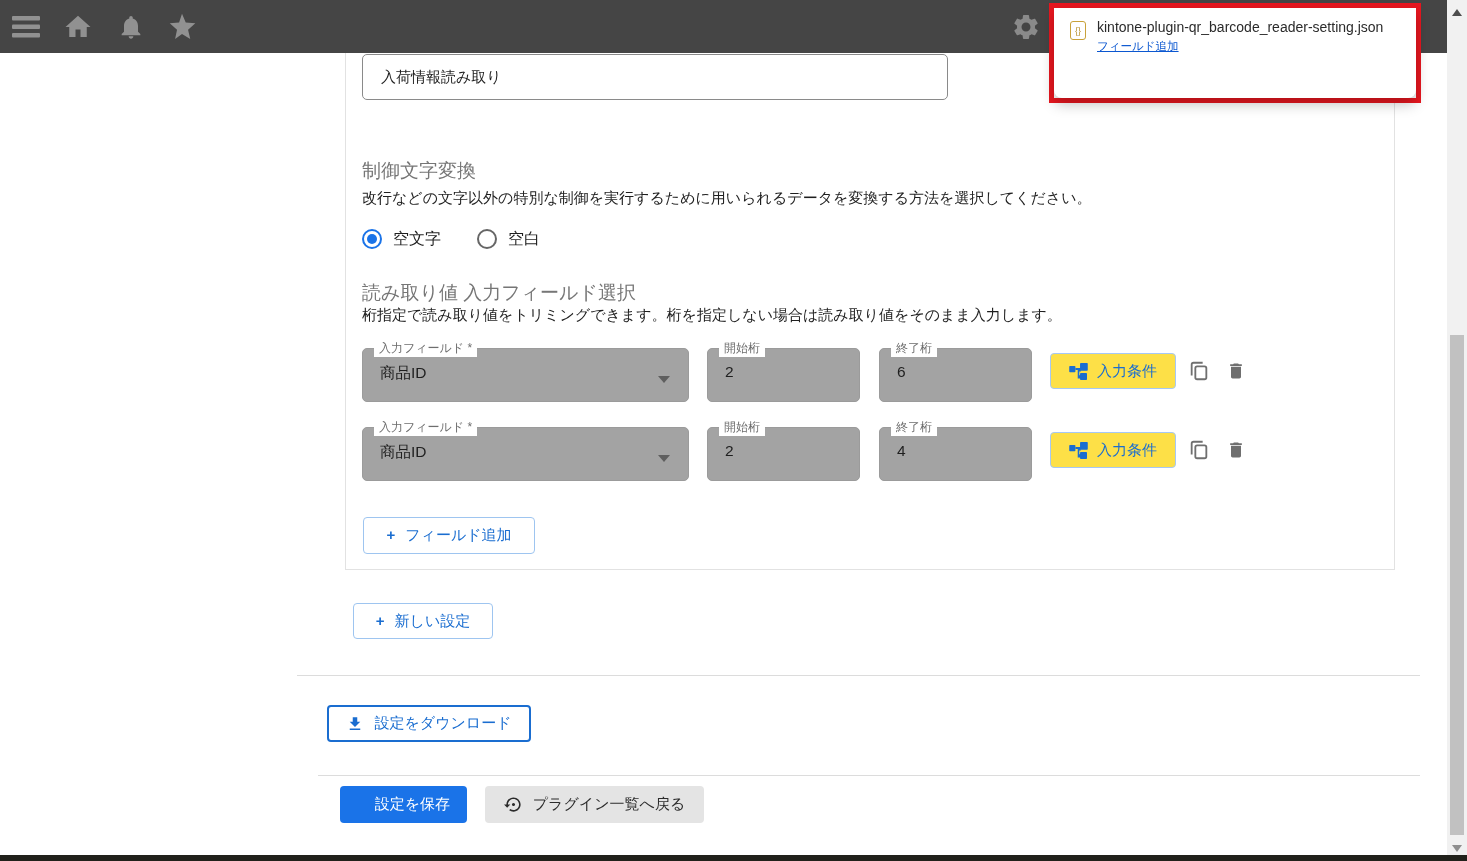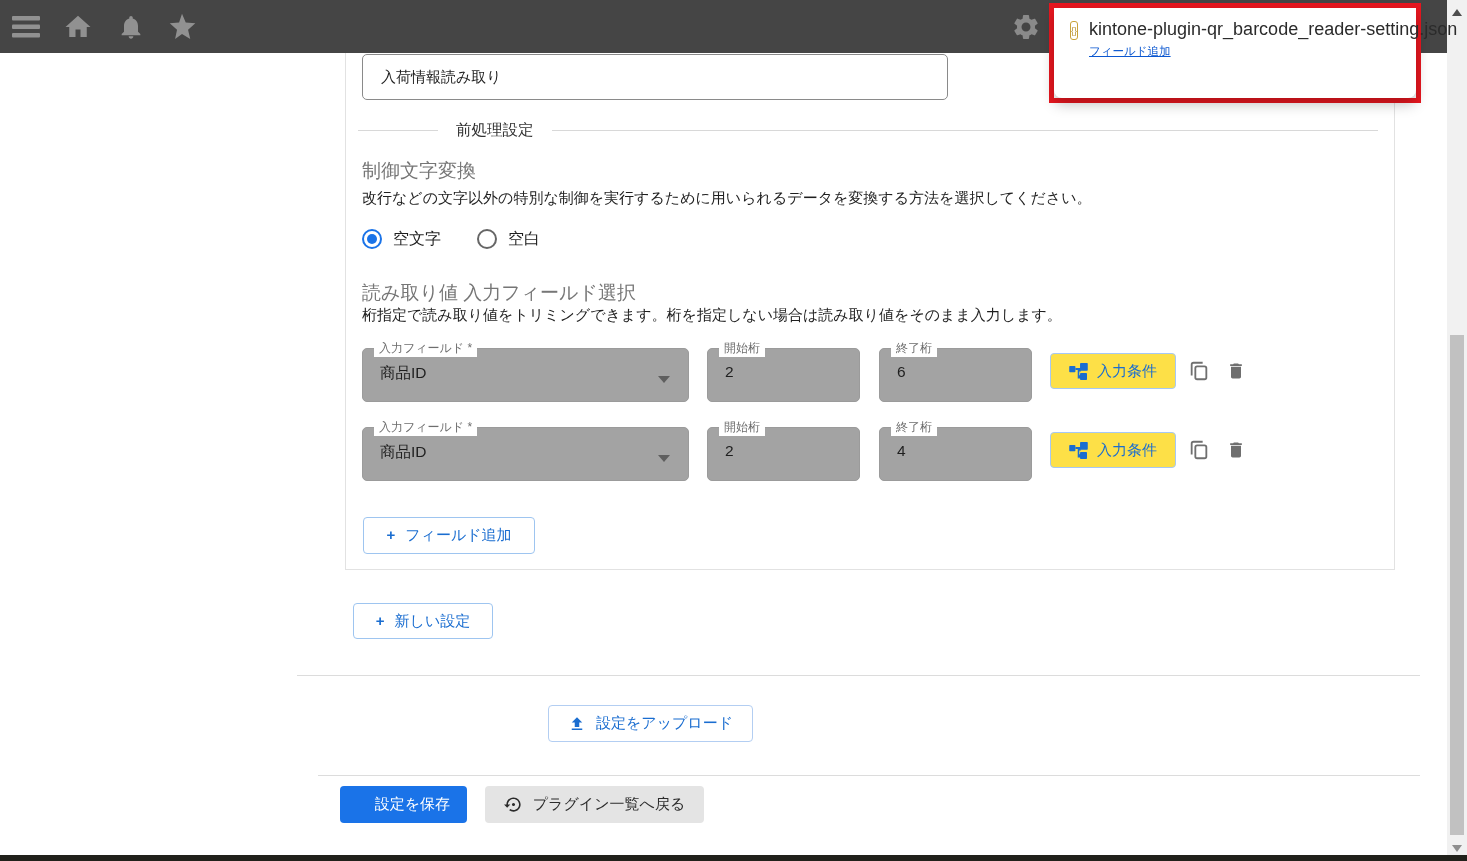--- a/index.html
+++ b/index.html
@@ -22,21 +22,21 @@
   
   .red-box { position:absolute; left:1049px; top:3px; width:372px; height:100px; border:5px solid #e8161f; z-index:60; }
   .dl-popup { position:absolute; left:0; top:0; width:362px; height:90px; background:#fff; border-radius:0 0 8px 8px; box-shadow:0 6px 14px rgba(0,0,0,.25); }
   .dl-titlebar { display:flex; align-items:center; height:33px; padding:0 14px 0 22px; border-bottom:1px solid #e5e5e5; }
   .dl-title { font-size:13.5px; color:#1f1f1f; flex:1; }
   .dl-icons { display:flex; align-items:center; gap:17px; }
   .dl-icons svg { stroke:#4a4a4a; fill:none; stroke-width:1.5; cursor:pointer; }
   .dl-file-row { display:flex; align-items:flex-start; padding:11px 10px 0 16px; }
   .json-ic { width:16px; height:19px; border:1px solid #c9a23a; border-radius:3px; color:#b8902f; font-size:9px; display:flex; align-items:center; justify-content:center; margin-top:2px; }
   .dl-file-info { margin-left:11px; }
-  .dl-file-name { font-size:18px; color:#2b2b2b; white-space:nowrap; }
+  .dl-file-name { font-size:14px; color:#2b2b2b; white-space:nowrap; }
   .dl-open-link { display:inline-block; margin-top:4px; font-size:11.5px; color:#0b57d0; text-decoration:underline; cursor:pointer; }
 
   
   .panel { position:absolute; left:345px; top:53px; width:1050px; height:517px; border-left:1px solid #e2e2e2; border-right:1px solid #e2e2e2; border-bottom:1px solid #e2e2e2; background:#fff; }
 
   .name-input { position:absolute; left:362px; top:54px; width:586px; height:46px; border:1px solid #8a8a8a; border-radius:5px; font-size:15px; color:#1f1f1f; display:flex; align-items:center; padding-left:18px; background:#fff; }
 
   .sec-divider { position:absolute; left:358px; top:122px; width:1020px; height:17px; display:flex; align-items:center; }
   .sec-divider .line-s { width:80px; height:1px; background:#d8d8d8; }
   .sec-divider .line-l { flex:1; height:1px; background:#d8d8d8; }
@@ -116,25 +116,20 @@
       <svg width="30" height="30" viewBox="0 0 24 24" style="fill:#8a8a8a;">
           <path d="M19.14,12.94c0.04-0.3,0.06-0.61,0.06-0.94c0-0.32-0.02-0.64-0.07-0.94l2.03-1.58c0.18-0.14,0.23-0.41,0.12-0.61l-1.92-3.32c-0.12-0.22-0.37-0.29-0.59-0.22l-2.39,0.96c-0.5-0.38-1.03-0.7-1.62-0.94L14.4,2.81c-0.04-0.24-0.24-0.41-0.48-0.41h-3.84c-0.24,0-0.43,0.17-0.47,0.41L9.25,5.35C8.66,5.59,8.12,5.92,7.63,6.29L5.24,5.33c-0.22-0.08-0.47,0-0.59,0.22L2.74,8.87C2.62,9.08,2.66,9.34,2.86,9.48l2.03,1.58C4.84,11.36,4.8,11.69,4.8,12s0.02,0.64,0.07,0.94l-2.03,1.58c-0.18,0.14-0.23,0.41-0.12,0.61l1.92,3.32c0.12,0.22,0.37,0.29,0.59,0.22l2.39-0.96c0.5,0.38,1.03,0.7,1.62,0.94l0.36,2.54c0.05,0.24,0.24,0.41,0.48,0.41h3.84c0.24,0,0.44-0.17,0.47-0.41l0.36-2.54c0.59-0.24,1.13-0.56,1.62-0.94l2.39,0.96c0.22,0.08,0.47,0,0.59-0.22l1.92-3.32c0.12-0.22,0.07-0.47-0.12-0.61L19.14,12.94z M12,15.6c-1.98,0-3.6-1.62-3.6-3.6s1.62-3.6,3.6-3.6s3.6,1.62,3.6,3.6S13.98,15.6,12,15.6z"></path>
         </svg>
     </div>
   </div>
 
   <div class="panel"></div>
 
   <div class="name-input">入荷情報読み取り</div>
 
-  <div class="sec-divider">
-    <div class="line-s"></div>
-    <div class="sec-label">前処理設定</div>
-    <div class="line-l"></div>
-  </div>
 
   <div class="grp-label" style="top:158px;">制御文字変換</div>
   <div class="grp-desc" style="top:189px;">改行などの文字以外の特別な制御を実行するために用いられるデータを変換する方法を選択してください。</div>
 
   <div class="radio-row">
     <div class="radio sel"></div>
     <div class="radio-lbl">空文字</div>
     <div class="radio unsel"></div>
     <div class="radio-lbl">空白</div>
   </div>
@@ -219,25 +214,25 @@
     <span>フィールド追加</span>
   </div>
 
   <div class="obtn" style="left:353px;top:603px;width:140px;height:36px;">
     <span class="plus">+</span>
     <span>新しい設定</span>
   </div>
 
   <div class="hdiv" style="left:297px;top:675px;width:1123px;"></div>
 
-  <div class="obtn" style="left:548px;top:705px;width:205px;height:37px;border-color:#b3cef2;">
+  <div class="obtn strong" style="left:327px;top:705px;width:204px;height:37px;">
     <svg width="18" height="18" viewBox="0 0 24 24">
-        <path d="M9 16h6v-6h4l-7-7-7 7h4zM5 18v2h14v-2H5z"></path>
-      </svg>
-    <span>設定をアップロード</span>
+        <path d="M19 9h-4V3H9v6H5l7 7 7-7zM5 18v2h14v-2H5z"></path>
+      </svg>
+    <span>設定をダウンロード</span>
   </div>
 
   <div class="hdiv" style="left:318px;top:775px;width:1102px;"></div>
 
   <div class="save-btn">
     <span>設定を保存</span>
   </div>
   <div class="back-btn">
     <svg width="19" height="19" viewBox="0 0 24 24">
         <path d="M14 12c0-1.1-.9-2-2-2s-2 .9-2 2 .9 2 2 2 2-.9 2-2zm-2-9c-4.97 0-9 4.03-9 9H0l4 4 4-4H5c0-3.87 3.13-7 7-7s7 3.13 7 7-3.13 7-7 7c-1.51 0-2.91-.49-4.06-1.3l-1.42 1.44C8.04 20.3 9.94 21 12 21c4.97 0 9-4.03 9-9s-4.03-9-9-9z"></path>

